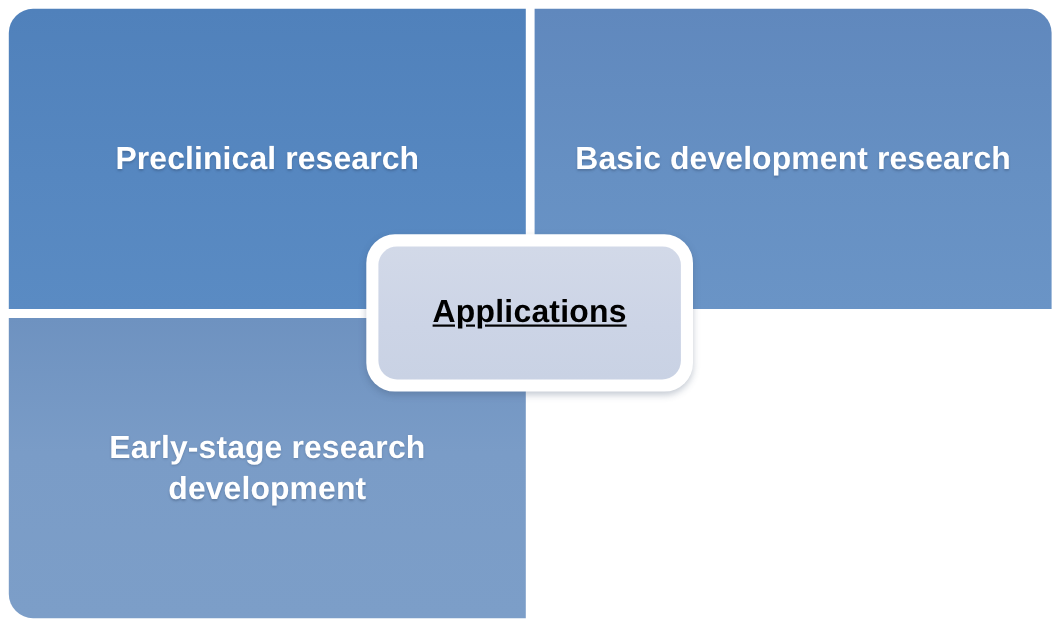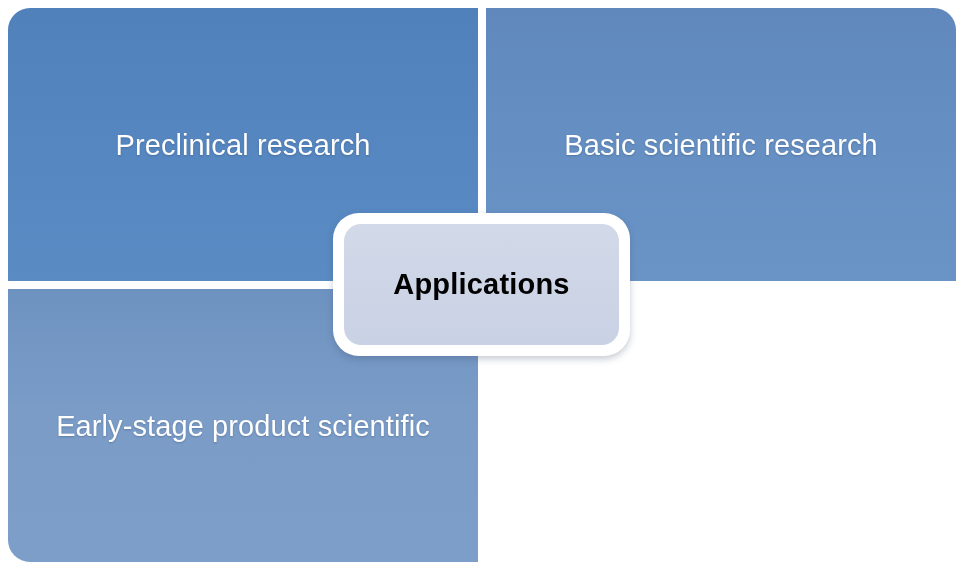--- a/index.html
+++ b/index.html
@@ -21,20 +21,21 @@
     background: #ffffff;
   }
 
   
   .quad-grid {
     position: absolute;
     left: 8px;
     top: 8px;
     width: 948px;
     height: 554px;
+    font-weight: bold;
   }
 
   .quadrant {
     position: absolute;
     box-sizing: border-box;
     display: flex;
     align-items: center;
     justify-content: center;
     text-align: center;
     color: #ffffff;
@@ -96,20 +97,21 @@
     width: 297px;
     height: 143px;
     box-sizing: border-box;
     background: #ffffff;
     border-radius: 26px;
     box-shadow: 0 3px 7px rgba(60,80,110,0.30);
     display: flex;
     align-items: center;
     justify-content: center;
     padding: 11px;
+    text-decoration: underline;
   }
 
   #center-hub-inner {
     width: 100%;
     height: 100%;
     box-sizing: border-box;
     border-radius: 17px;
     background: linear-gradient(180deg, #d2d9e8 0%, #ccd4e6 60%, #c9d2e4 100%);
     display: flex;
     align-items: center;
@@ -129,25 +131,25 @@
 
 <div id="diagram-root">
 
   <div class="quad-grid">
 
     <div class="quadrant" id="quad-tl">
       <span class="quad-label">Preclinical research</span>
     </div>
 
     <div class="quadrant" id="quad-tr">
-      <span class="quad-label">Basic scientific research</span>
+      <span class="quad-label">Basic development research</span>
     </div>
 
     <div class="quadrant" id="quad-bl">
-      <span class="quad-label">Early-stage product scientific</span>
+      <span class="quad-label">Early-stage research development</span>
     </div>
 
 
   </div>
 
   <div id="center-hub">
     <div id="center-hub-inner">
       <span id="center-hub-label">Applications</span>
     </div>
   </div>

